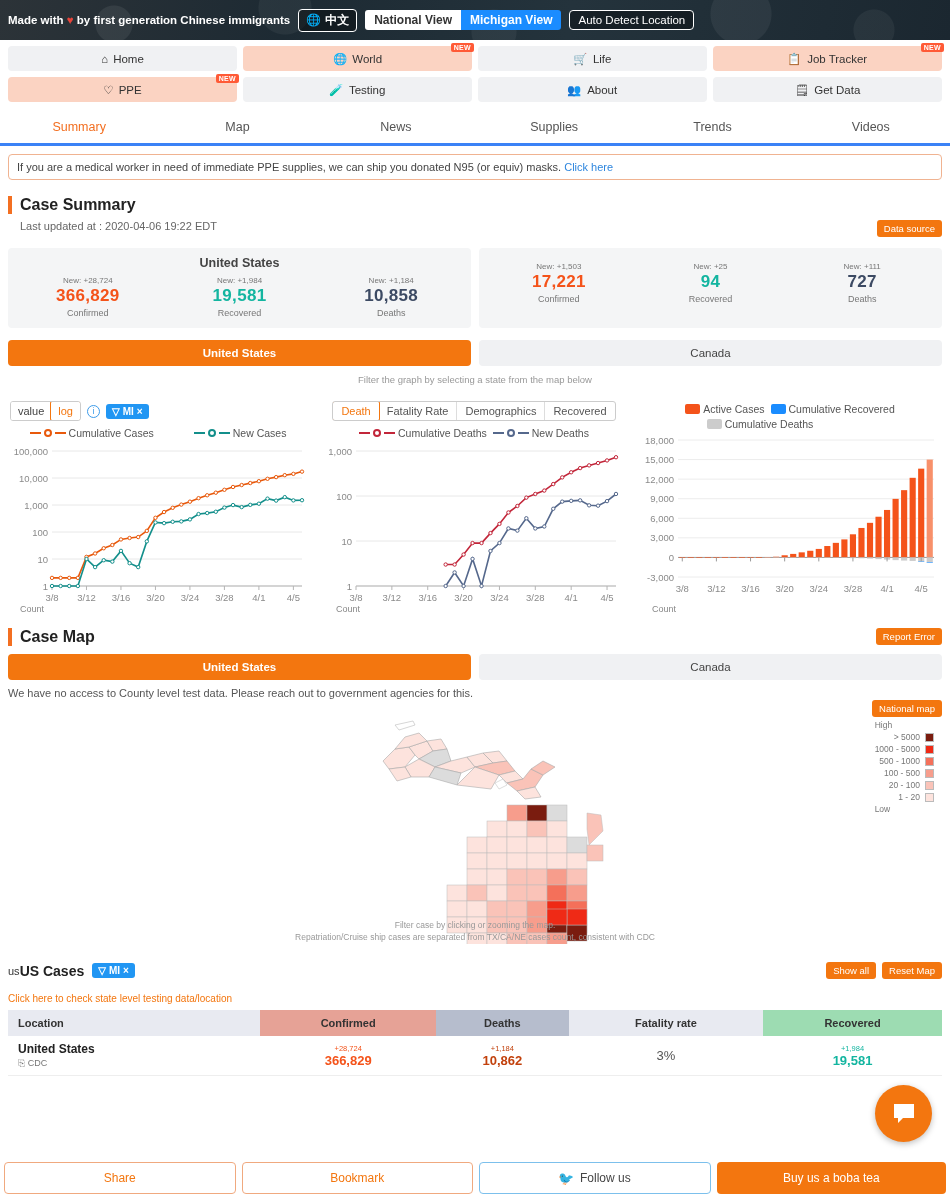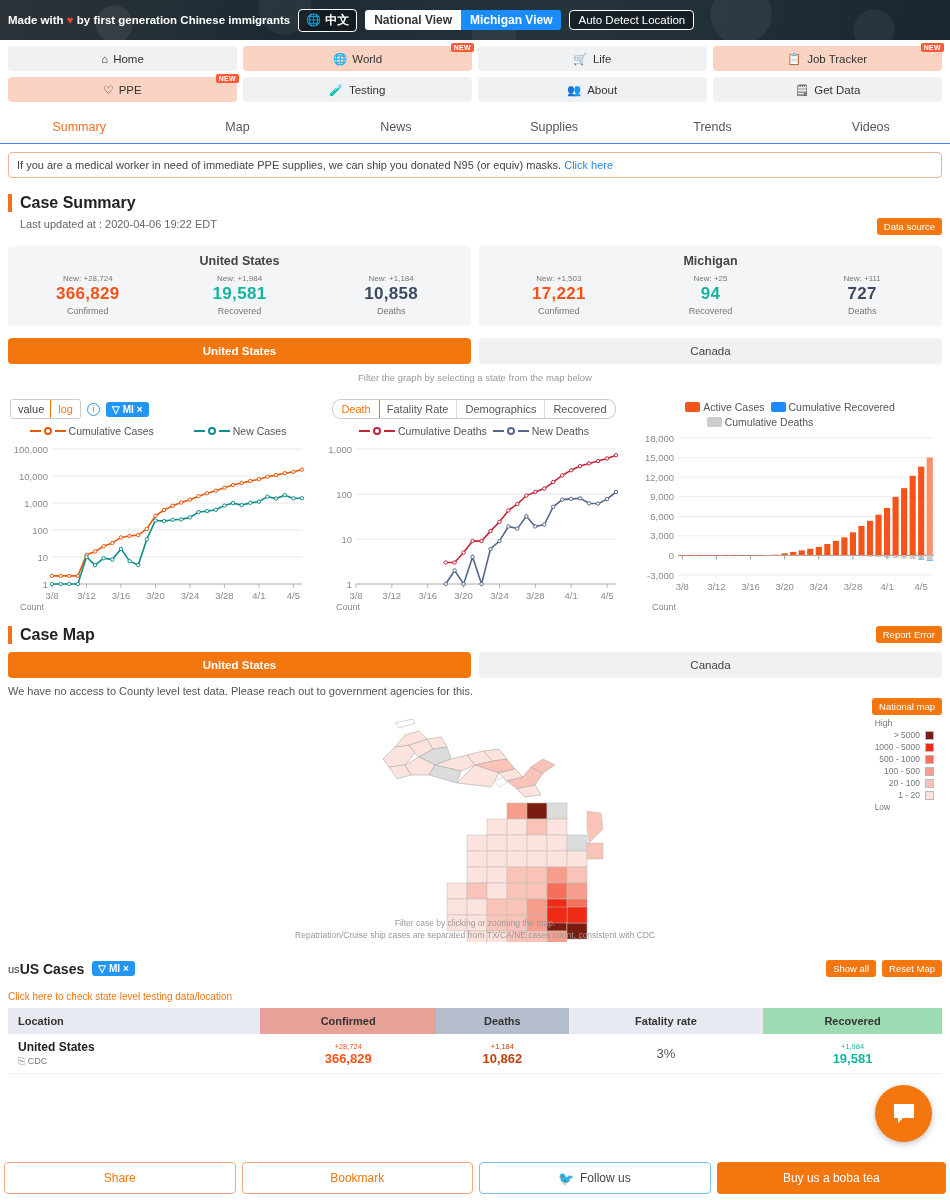--- a/index.html
+++ b/index.html
@@ -54,21 +54,21 @@
   .navbtn.hl { background:#fbd3c2; }
   .navbtn .badge {
     position:absolute; top:-3px; right:-2px;
     background:#ff5a36; color:#fff; font-size:7px; font-weight:bold;
     padding:1px 3px; border-radius:2px; letter-spacing:.3px;
   }
 
   
   .subtabs {
     display:grid; grid-template-columns:repeat(6,1fr);
-    border-bottom:1px solid #3b82f6; margin:8px 0 0;
+    border-bottom:3px solid #3b82f6; margin:8px 0 0;
   }
   .subtab { text-align:center; padding:8px 0 9px; font-size:12.5px; color:#555; }
   .subtab.active { color:#f36f21; }
 
   
   .alert {
     margin:8px 8px 0; border:1px solid #f0b391; border-radius:4px;
     padding:6px 8px; font-size:11px; color:#444; background:#fff;
   }
   .alert a { color:#2e86de; text-decoration:none; }
@@ -116,21 +116,21 @@
   .ctrls { display:flex; align-items:center; gap:6px; padding-left:10px; }
   .seg { display:flex; border:1px solid #ccc; border-radius:3px; overflow:hidden; }
   .seg span { padding:3px 7px; font-size:11px; color:#444; background:#fff; }
   .seg span.on { color:#f3760f; border:1px solid #f3760f; border-radius:2px; margin:-1px; }
   .info-ic { width:13px; height:13px; border:1px solid #3d9be9; border-radius:50%;
     color:#3d9be9; font-size:9px; display:flex; align-items:center; justify-content:center; }
   .chip {
     background:#2196f3; color:#fff; border-radius:3px; padding:2px 6px;
     font-size:10px; font-weight:bold; display:flex; align-items:center; gap:3px;
   }
-  .seg2 { display:flex; border:1px solid #ccc; border-radius:9px; overflow:hidden; width:fit-content; margin:0 auto; }
+  .seg2 { display:flex; border:1px solid #ccc; border-radius:3px; overflow:hidden; width:fit-content; margin:0 auto; }
   .seg2 span { padding:3px 8px; font-size:11px; color:#555; border-right:1px solid #ddd; }
   .seg2 span:last-child { border-right:none; }
   .seg2 span.on { color:#f3760f; border:1px solid #f3760f; border-radius:2px; margin:-1px; }
 
   .legend { display:flex; align-items:center; justify-content:center; gap:6px; font-size:10.5px; color:#555; }
   .lg-line { display:flex; align-items:center; gap:3px; }
   .lg-dash { width:11px; height:2px; }
   .lg-ring { width:8px; height:8px; border-radius:50%; border:2px solid; background:#fff; }
   .lg-sq { width:15px; height:10px; border-radius:2px; }
 
@@ -270,21 +270,20 @@
         <div class="lbl">Recovered</div>
       </div>
       <div class="stat">
         <div class="new c-dea-new">New: +1,184</div>
         <div class="num c-dea">10,858</div>
         <div class="lbl">Deaths</div>
       </div>
       </div>
   </div>
   <div class="card">
-    <div class="card-title">Michigan</div>
     <div class="card-stats">
       <div class="stat">
         <div class="new c-conf-new">New: +1,503</div>
         <div class="num c-conf">17,221</div>
         <div class="lbl">Confirmed</div>
       </div>
       <div class="stat">
         <div class="new c-rec-new">New: +25</div>
         <div class="num c-rec">94</div>
         <div class="lbl">Recovered</div>

